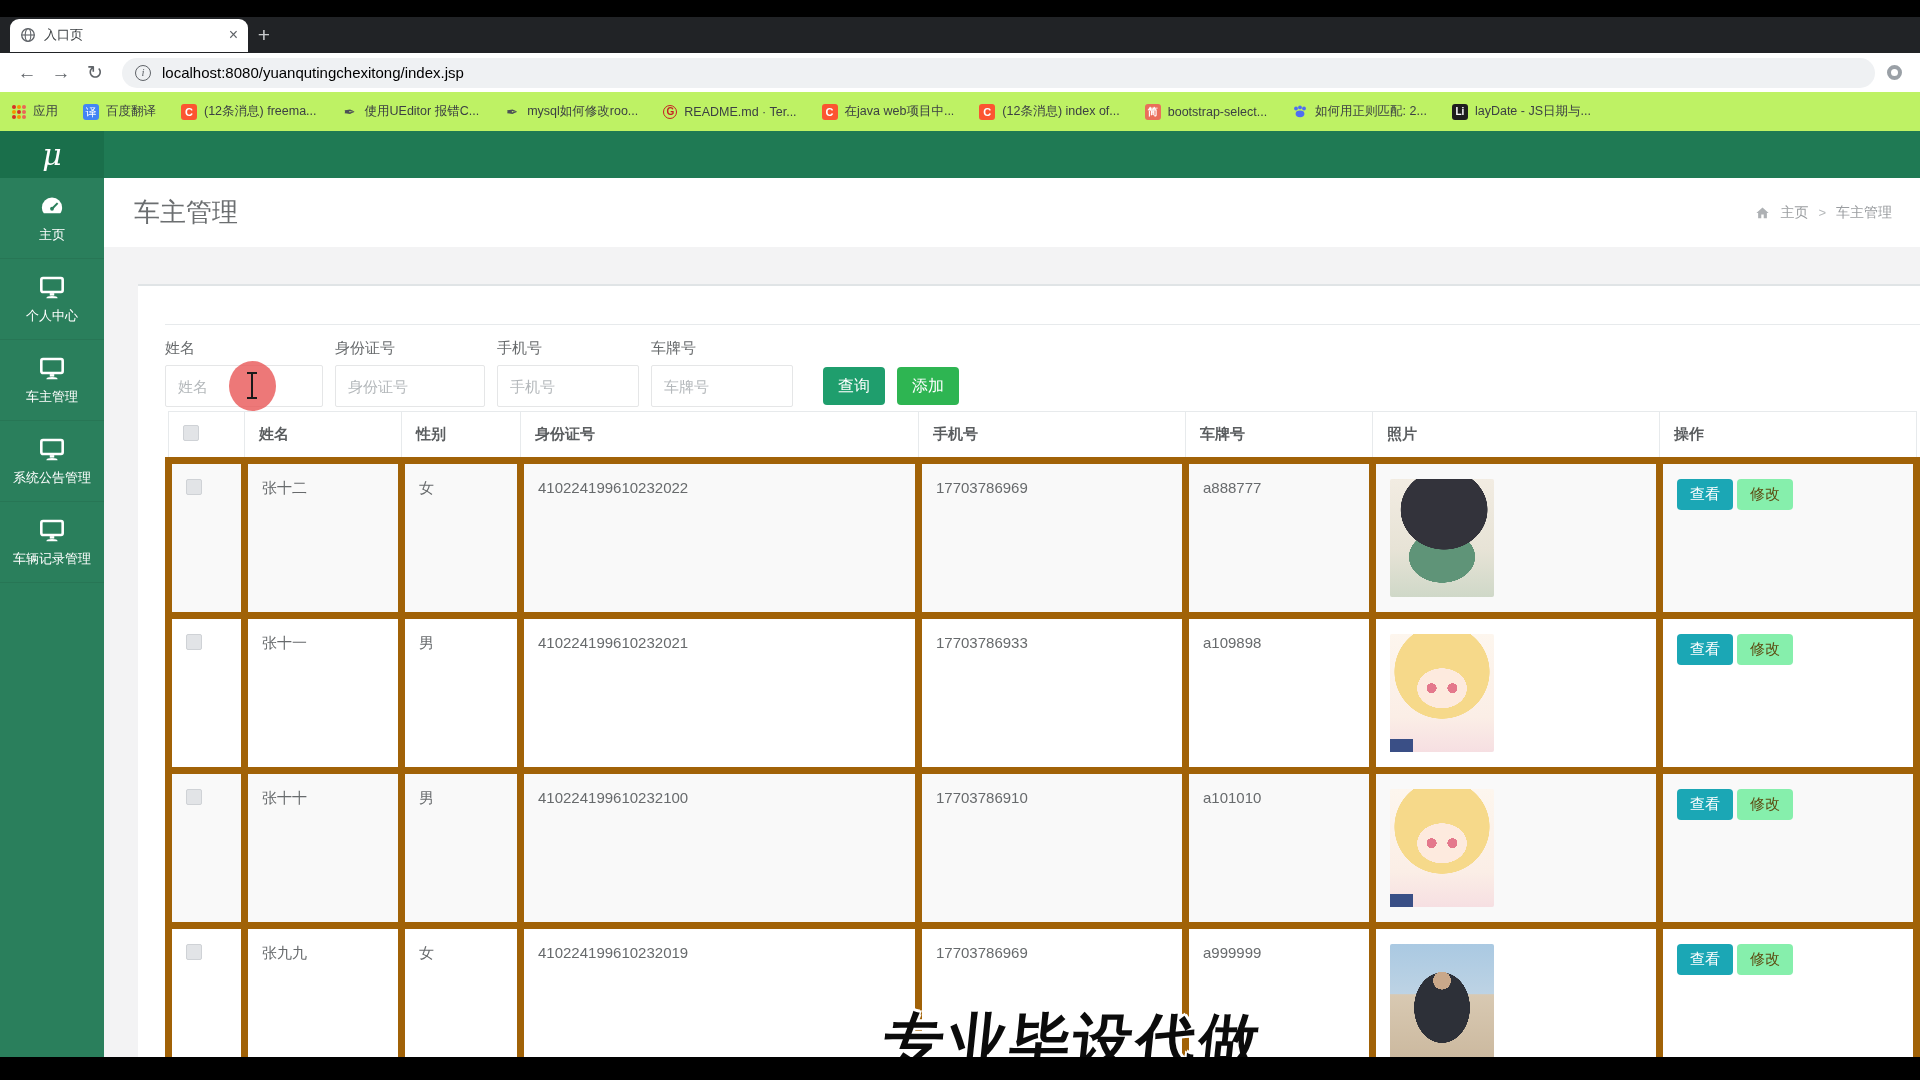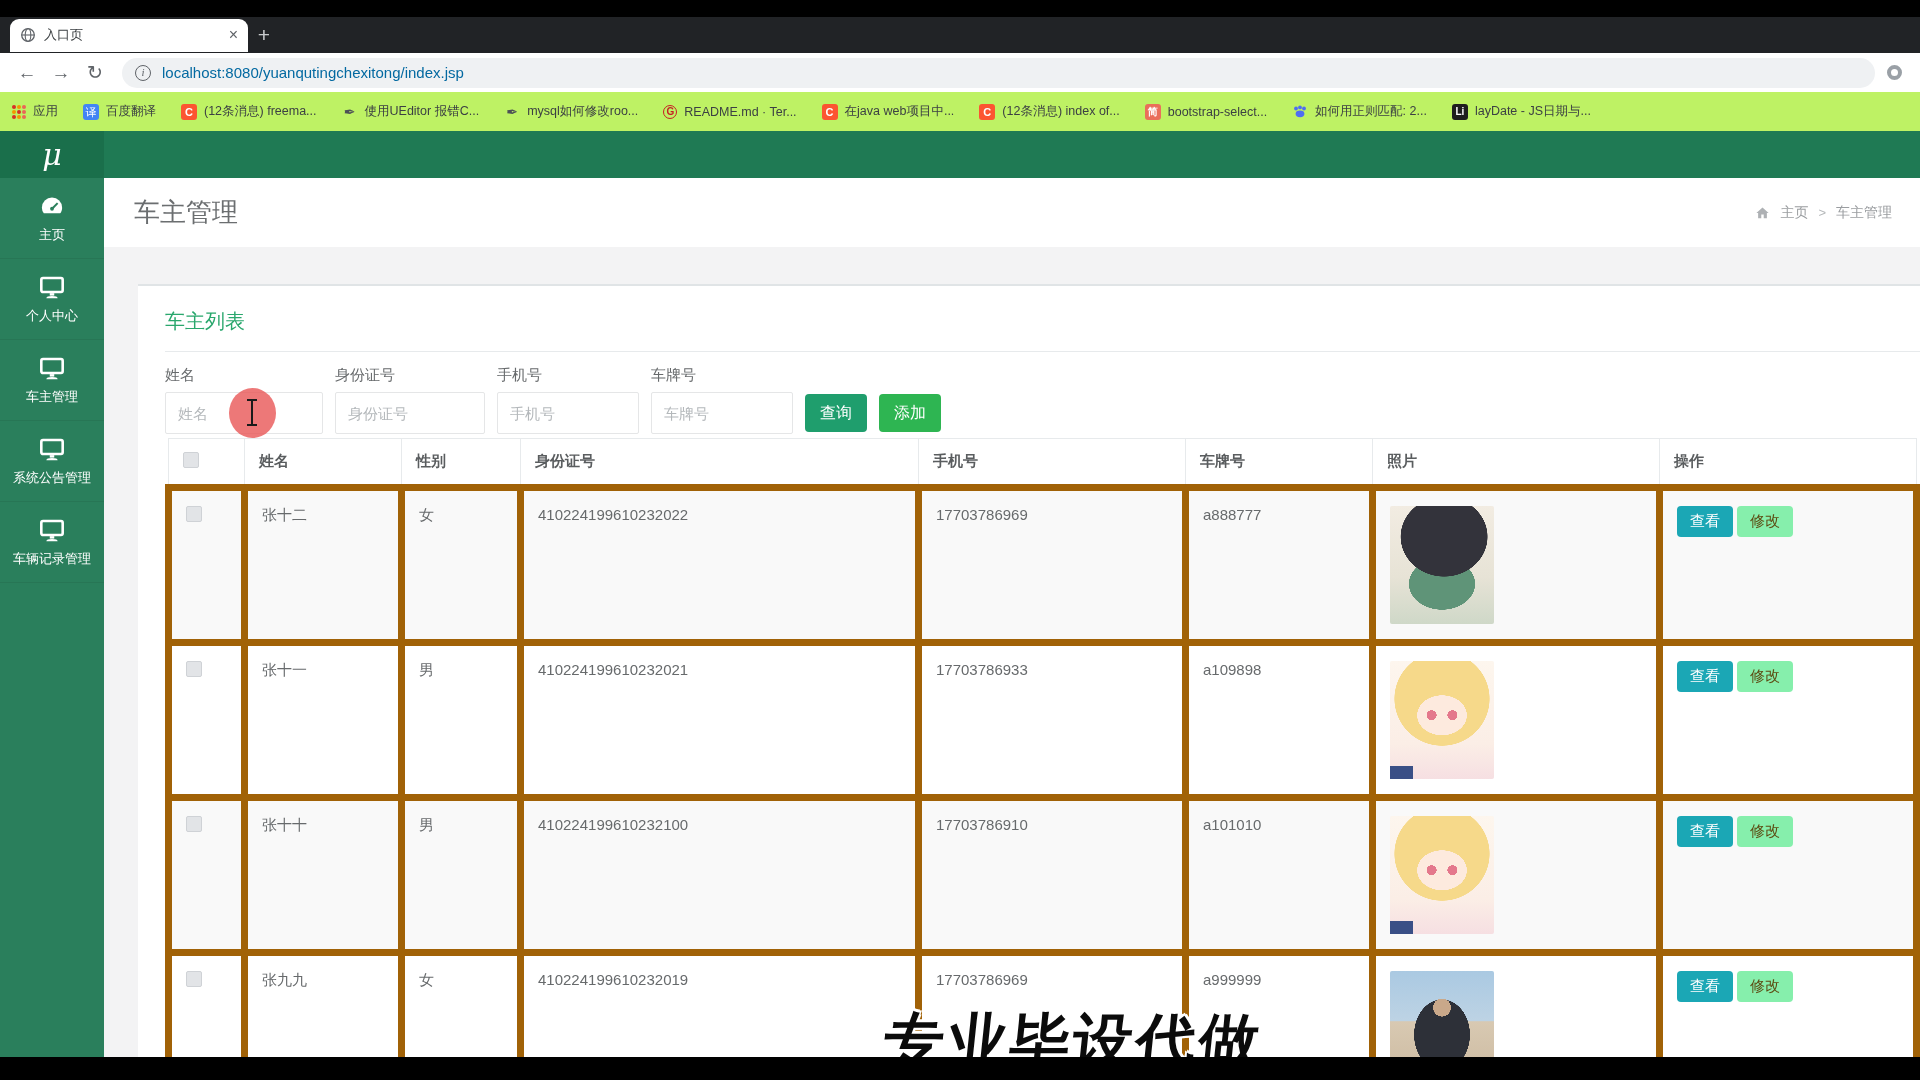--- a/index.html
+++ b/index.html
@@ -22,21 +22,21 @@
     align-items:center; justify-content:center; margin-bottom:1px; }
 
   .toolbar { position:absolute; top:53px; left:0; right:0; height:39px; background:#fff;
     display:flex; align-items:center; padding:0 12px; gap:4px; }
   .nav-ico { font-size:19px; color:#5f6368; width:30px; text-align:center; }
   .urlbar { flex:1; height:30px; background:#eff1f3; border-radius:15px; display:flex;
     align-items:center; padding:0 13px; gap:11px; margin:0 8px; }
   .url-info { width:16px; height:16px; border:1.4px solid #5f6368; border-radius:50%;
     color:#5f6368; font-size:11px; line-height:13px; text-align:center;
     font-family:"Liberation Serif",serif; font-style:italic; flex:0 0 auto; }
-  .url-text { font-size:15px; color:#0369a1; }
+  .url-text { font-size:15px; color:#000000; }
   .ext-donut { width:15px; height:15px; border:4px solid #9aa0a6; border-radius:50%; margin-right:6px; }
 
   .bookmarksbar { position:absolute; top:92px; left:0; right:0; height:39px; background:#bef264;
     display:flex; align-items:center; padding:0 12px; gap:25px; }
   .bm { display:flex; align-items:center; gap:7px; font-size:12.5px; color:#3c4043; white-space:nowrap; }
   .bm-ico { width:16px; height:16px; flex:0 0 auto; }
   .ico-apps { display:grid; grid-template-columns:repeat(3,4px); grid-auto-rows:4px; gap:1px; width:14px; height:14px; margin-top:1px;}
   .ico-apps i { background:#d93025; border-radius:50%; }
   .ico-apps i:nth-child(2n) { background:#f29900; } .ico-apps i:nth-child(3n) { background:#ea6657; }
   .sq { color:#fff; border-radius:3px; font-size:11px; line-height:16px; text-align:center; font-weight:700; }
@@ -74,21 +74,21 @@
   .filters { display:flex; align-items:flex-end; gap:12px; position:relative; }
   .fgroup { display:flex; flex-direction:column; gap:7px; }
   .fgroup label { font-size:15px; color:#676a6c; }
   .fgroup input { height:42px; border:1px solid #e5e6e7; border-radius:2px; padding:0 12px;
     font-size:15px; color:#333; outline:none; }
   .fgroup input::placeholder { color:#b4b8bb; }
   .fgroup:nth-child(1) input { width:158px; } .fgroup:nth-child(2) input { width:150px; }
   .fgroup:nth-child(3) input { width:142px; } .fgroup:nth-child(4) input { width:142px; }
   .btn { border:none; border-radius:4px; color:#fff; font-size:16px; height:38px;
     padding:0 15px; cursor:pointer; margin-bottom:2px; font-family:inherit; }
-  .btn-search { background:#1f9e6d; }
+  .btn-search { background:#1f9e6d; margin-left:18px; }
   .btn-add { background:#2eb552; }
 
   .cursor-blob { position:absolute; left:64px; top:22px; width:47px; height:50px;
     background:rgba(233,86,86,.8); border-radius:50%; z-index:20; pointer-events:none; }
   .ibeam { position:absolute; left:86px; top:33px; width:2px; height:27px; background:#1a1a1a; z-index:21; }
   .ibeam:before, .ibeam:after { content:""; position:absolute; left:-4px; width:10px; height:2px; background:#1a1a1a; }
   .ibeam:before { top:0; } .ibeam:after { bottom:0; }
 
   table.grid { border-collapse:collapse; width:1755px; margin-top:4px; table-layout:fixed; }
   .grid th { border:1px solid #e7eaec; padding:13px 14px; text-align:left; font-size:15px;
@@ -273,21 +273,20 @@
             <path d="M8 1.6 15 8h-2v6h-3.6V9.8H6.6V14H3V8H1Z" fill="#aeb1b4"></path>
           </svg>
           <span>主页</span>
           <span class="crumb-sep">&gt;</span>
           <span>车主管理</span>
         </div>
       </div>
 
       <div class="page-body">
         <div class="panel">
-          <div class="panel-title">车主列表</div>
           <hr class="panel-divider">
 
           <div class="filters">
             <div class="fgroup">
               <label>姓名</label>
               <input placeholder="姓名" style="">
             </div>
             <div class="fgroup">
               <label>身份证号</label>
               <input placeholder="身份证号" style="">

